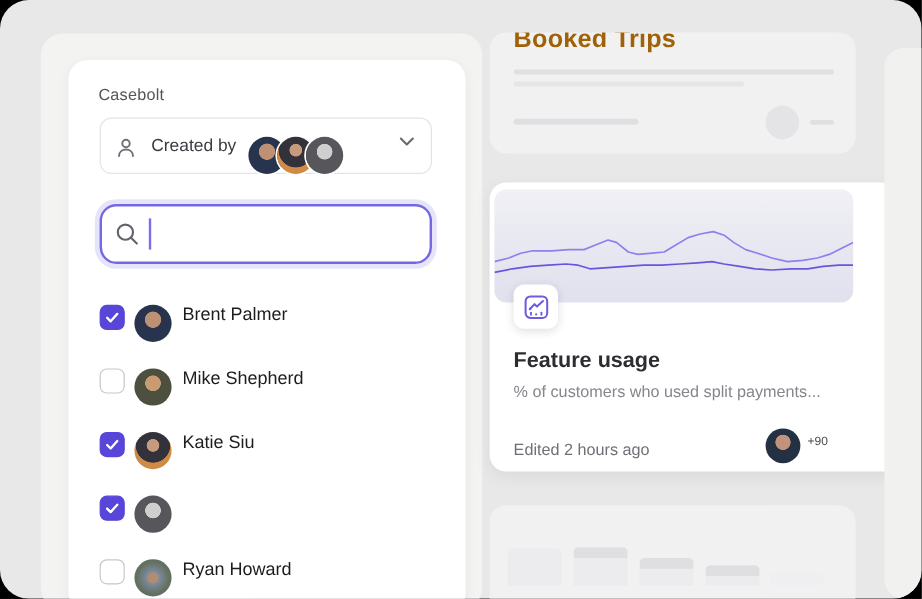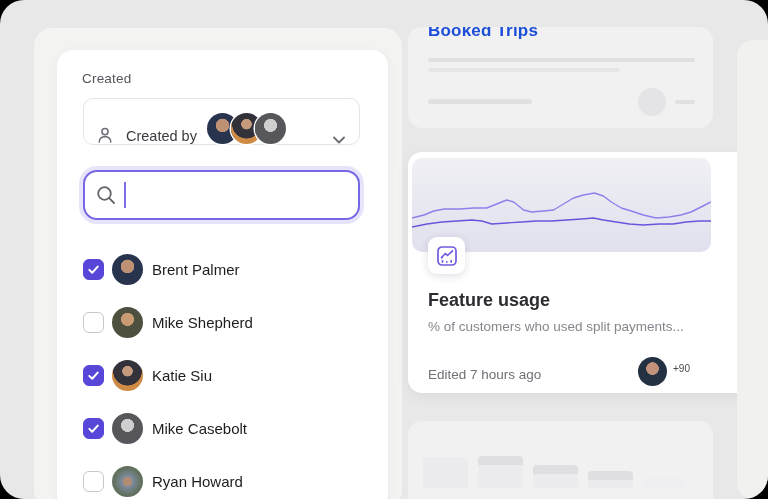--- a/index.html
+++ b/index.html
@@ -23,21 +23,21 @@
     background: #ffffff; border-radius: 16px;
     box-shadow: 0 2px 10px rgba(0,0,0,0.05);
   }
   .panel-title {
     position: absolute; left: 25px; top: 21px;
     font-size: 13.5px; color: #54545c; letter-spacing: 0.2px;
   }
   .created-by {
     position: absolute; left: 26px; top: 48px; width: 277px; height: 47px;
     background: #fff; border: 1px solid #e4e4e8; border-radius: 10px;
-    display: flex; align-items: flex-end; padding: 15px 14px 0 12px; cursor: pointer;
+    display: flex; align-items: flex-start; padding: 15px 14px 0 12px; cursor: pointer;
   }
   .created-by .label {
     font-size: 14.5px; color: #3a3a41; font-weight: 500; margin-left: 12px;
   }
   .avatar-stack { display: flex; margin-left: 10px; }
   .avatar-stack .avatar { width: 31px; height: 31px; margin-left: -7px; box-shadow: 0 0 0 1.5px #fff; }
   .avatar-stack .avatar:first-child { margin-left: 0; }
   .created-by .chev { margin-left: auto; display: flex; }
 
   .avatar { border-radius: 50%; flex: none; }
@@ -54,40 +54,40 @@
     box-shadow: 0 0 0 4px rgba(118,104,226,0.18);
     display: flex; align-items: center; padding-left: 10px;
   }
   .search-box input {
     border: none; outline: none; flex: 1; font-size: 15px; height: 30px;
     font-family: "Liberation Sans", sans-serif; color: #333; background: transparent;
   }
   .caret { width: 2px; height: 26px; background: #7b6de6; margin-left: 7px; flex: none; }
 
   .creators-list { position: absolute; left: 26px; top: 204px; width: 280px; }
-  .creator-row { display: flex; align-items: center; height: 31px; margin-bottom: 22px; cursor: pointer; }
+  .creator-row { display: flex; align-items: flex-start; height: 31px; margin-bottom: 22px; cursor: pointer; }
   .checkbox {
     width: 21px; height: 21px; border-radius: 6px; flex: none;
     background: #fff; border: 1.5px solid #c7c7cd;
     display: flex; align-items: center; justify-content: center;
   }
   .checkbox svg { display: none; }
   .checkbox.checked { background: #5746d8; border-color: #5746d8; }
   .checkbox.checked svg { display: block; }
   .creator-row .avatar { width: 31px; height: 31px; margin-left: 8px; }
   .creator-row .name { margin-left: 9px; font-size: 15px; font-weight: 500; color: #1d1d20; }
 
   
   .card-booked {
     position: absolute; left: 408px; top: 27px; width: 305px; height: 101px;
     background: #f1f1f2; border-radius: 14px; overflow: hidden;
   }
   .card-booked .bt-title {
     position: absolute; left: 20px; top: -6px;
-    font-size: 17px; font-weight: 700; color: #1d4ed8; letter-spacing: 0.2px;
+    font-size: 21px; font-weight: 700; color: #a16207; letter-spacing: 0.2px;
   }
   .skl { position: absolute; border-radius: 3px; background: #e0e0e3; }
   .skl-a { left: 20px; top: 31px; width: 267px; height: 4px; }
   .skl-b { left: 20px; top: 41px; width: 192px; height: 4px; background: #e5e5e8; }
   .skl-c { left: 20px; top: 72px; width: 104px; height: 5px; }
   .skl-circle { left: 230px; top: 61px; width: 28px; height: 28px; border-radius: 50%; background: #e4e4e7; }
   .skl-d { left: 267px; top: 73px; width: 20px; height: 4px; }
 
   .card-feature {
     position: absolute; left: 408px; top: 152px; width: 351px; height: 241px;
@@ -130,21 +130,21 @@
   }
 </style>
 </head>
 <body>
 
 <div class="screen">
 
   <div class="sheet-left"></div>
 
   <div class="left-card">
-    <div class="panel-title">Created</div>
+    <div class="panel-title">Casebolt</div>
 
     <div class="created-by">
       <svg width="18" height="18" viewBox="0 0 18 18">
         <circle cx="9" cy="5.6" r="3.1" fill="none" stroke="#6f6f78" stroke-width="1.6"></circle>
         <path d="M3.2,16 C3.2,12.4 6,10.6 9,10.6 C12,10.6 14.8,12.4 14.8,16" fill="none" stroke="#6f6f78" stroke-width="1.6" stroke-linecap="round"></path>
       </svg>
       <span class="label">Created by</span>
       <span class="avatar-stack">
         <span class="avatar av-brent"></span>
         <span class="avatar av-katie"></span>
@@ -192,21 +192,20 @@
         <span class="avatar av-katie"></span>
         <span class="name">Katie Siu</span>
       </div>
       <div class="creator-row">
         <span class="checkbox checked">
           <svg width="13" height="13" viewBox="0 0 20 20">
               <polyline points="3.5,10.5 8,15 16.5,5.5" fill="none" stroke="#fff" stroke-width="3" stroke-linecap="round" stroke-linejoin="round"></polyline>
             </svg>
         </span>
         <span class="avatar av-mike"></span>
-        <span class="name">Mike Casebolt</span>
       </div>
       <div class="creator-row">
         <span class="checkbox">
           
         </span>
         <span class="avatar av-ryan"></span>
         <span class="name">Ryan Howard</span>
       </div>
     </div>
   </div>
@@ -232,21 +231,21 @@
         <rect x="2" y="2" width="18" height="18" rx="4" fill="none" stroke="#6d5ce0" stroke-width="1.7"></rect>
         <polyline points="5.5,12.5 9.5,8.5 11.5,10.5 16.5,5.8" fill="none" stroke="#6d5ce0" stroke-width="1.7" stroke-linecap="round" stroke-linejoin="round"></polyline>
         <circle cx="5.8" cy="12.5" r="1" fill="#6d5ce0"></circle>
         <line x1="6.5" y1="15.5" x2="6.5" y2="17.3" stroke="#6d5ce0" stroke-width="1.6" stroke-linecap="round"></line>
         <circle cx="10.8" cy="17" r="0.9" fill="#6d5ce0"></circle>
         <line x1="15.2" y1="15.5" x2="15.2" y2="17.3" stroke="#6d5ce0" stroke-width="1.6" stroke-linecap="round"></line>
       </svg>
     </div>
     <div class="fc-title">Feature usage</div>
     <div class="fc-sub">% of customers who used split payments...</div>
-    <div class="fc-edited">Edited 7 hours ago</div>
+    <div class="fc-edited">Edited 2 hours ago</div>
     <div class="fc-avatar avatar av-plus"></div>
     <div class="fc-more">+90</div>
   </div>
 
   <div class="card-bottom">
     <div class="blk blk1"></div>
     <div class="blk blk2">
         <div class="strip"></div>
       </div>
     <div class="blk blk3">

